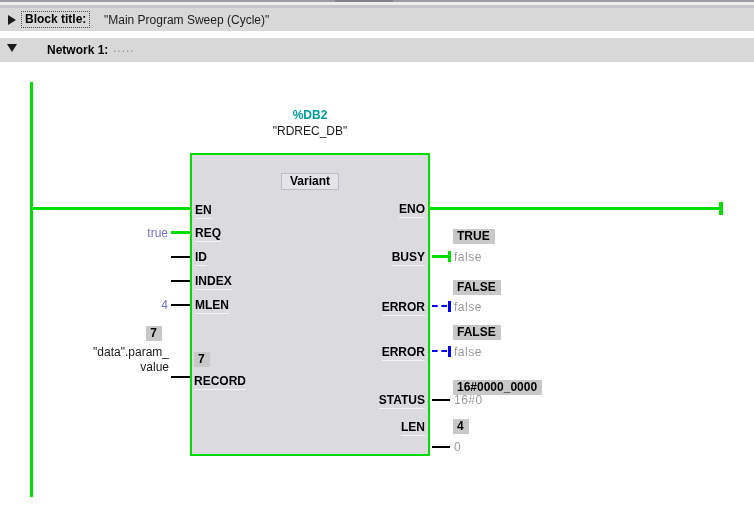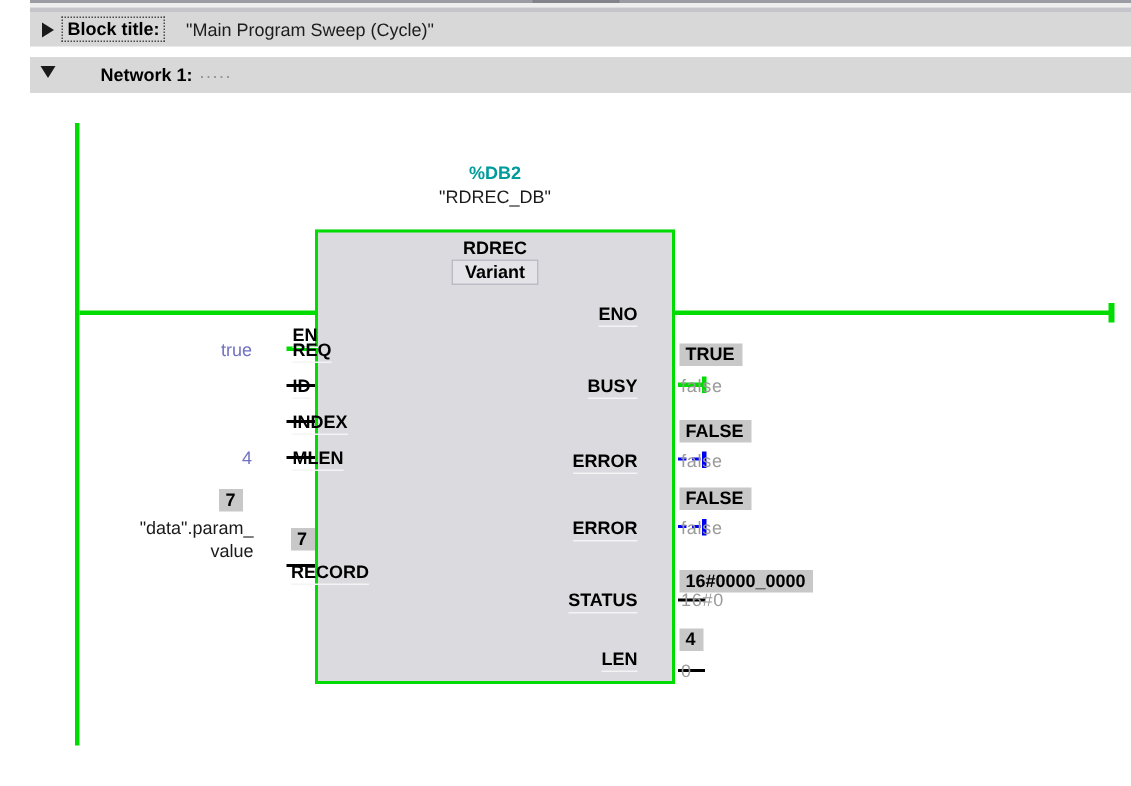--- a/index.html
+++ b/index.html
@@ -3,21 +3,21 @@
 <meta charset="utf-8">
 <style>
   * { margin:0; padding:0; box-sizing:border-box; }
   html,body { background:#fff; }
   #canvas {
     position:relative; width:754px; height:524px;
     background:#fff; overflow:hidden;
     font-family:"Liberation Sans", sans-serif;
     font-size:12px; color:#000;
   }
-  .abs { position:absolute;margin-left:20px; }
+  .abs { position:absolute; }
 
   
   .strip1 { left:0; top:0; width:754px; height:2px; background:#9c9ca4; }
   .strip-dark { left:335px; top:0; width:58px; height:3px; background:#83838b; }
   .strip2 { left:0; top:2px; width:754px; height:3px; background:#eeeeee; }
   .strip3 { left:0; top:5px; width:754px; height:3px; background:#c4c4ca; }
 
   
   .hdr-row { left:0; width:754px; background:#d8d8d8; }
   .row-blocktitle { top:8px; height:23px; }
@@ -111,38 +111,37 @@
   <div class="abs w-busy-tick"></div>
   <div class="abs w-dash w-error"></div>
   <div class="abs w-error-tick"></div>
   <div class="abs wire-black w-status"></div>
   <div class="abs wire-black w-len"></div>
 
   <div class="abs db-name">%DB2</div>
   <div class="abs inst-name">"RDREC_DB"</div>
 
   <div class="abs fblock"></div>
-  <div class="abs fb-title">RDREC</div>
   <div class="abs variant-wrap">
     <span class="variant-box">Variant</span>
   </div>
 
-  <div class="pin-label pin-left" style="top:216px;">EN</div>
+  <div class="pin-label pin-left" style="top:203px;">EN</div>
   <div class="pin-label pin-left" style="top:226px;">REQ</div>
   <div class="pin-label pin-left" style="top:250px;">ID</div>
   <div class="pin-label pin-left" style="top:274px;">INDEX</div>
   <div class="pin-label pin-left" style="top:298px;">MLEN</div>
   <div class="pin-label record-lbl">RECORD</div>
 
   <div class="pin-label pin-right" style="top:202px;">ENO</div>
   <div class="pin-label pin-right" style="top:250px;">BUSY</div>
   <div class="pin-label pin-right" style="top:300px;">ERROR</div>
   <div class="pin-label pin-right" style="top:345px;">ERROR</div>
   <div class="pin-label pin-right" style="top:393px;">STATUS</div>
-  <div class="pin-label pin-right" style="top:432px;">LEN</div>
+  <div class="pin-label pin-right" style="top:420px;">LEN</div>
 
   <div class="lval" style="top:226px;">true</div>
   <div class="lval" style="top:298px;">4</div>
 
   <div class="monbox monbox-7-left" style="top:326px;">7</div>
   <div class="record-group-line" style="top:345px;">"data".param_</div>
   <div class="record-group-line" style="top:360px;">value</div>
   <div class="monbox monbox-7-inner">7</div>
 
   <div class="monbox" style="left:453px; top:229px;">TRUE</div>

